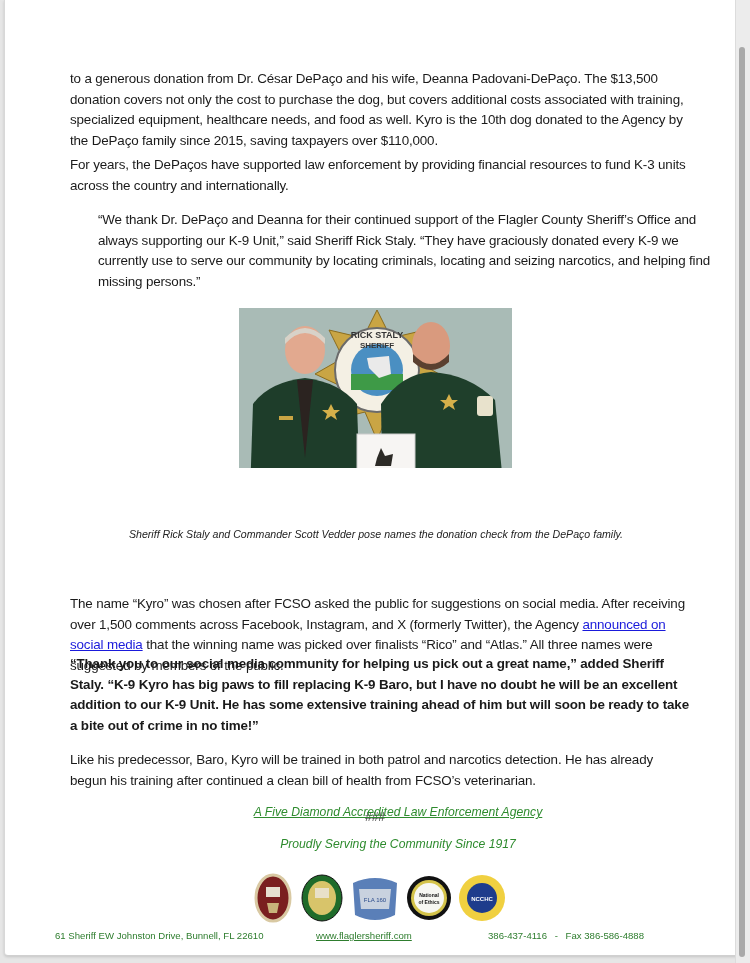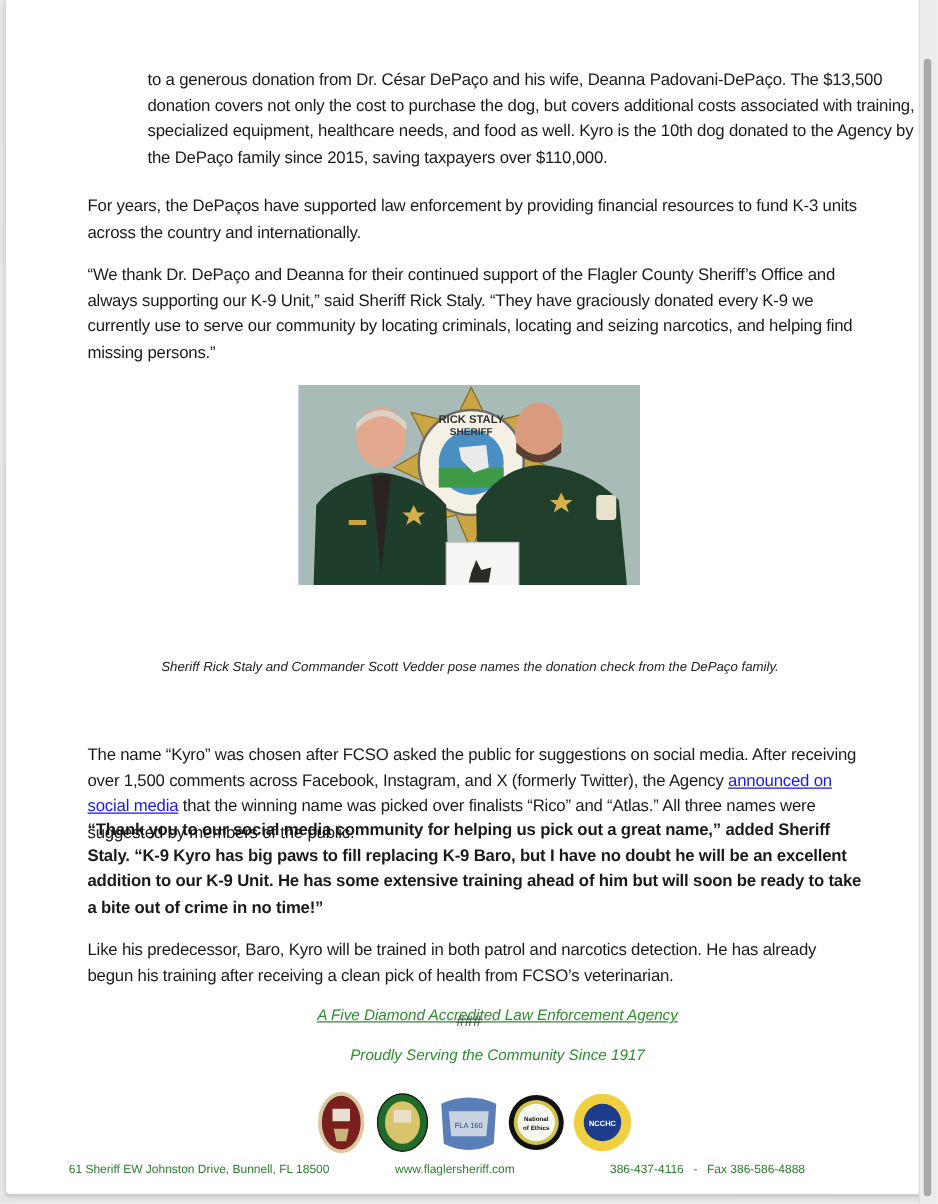--- a/index.html
+++ b/index.html
@@ -57,27 +57,27 @@
   .footer {
     position: absolute; top: 930px; font-size: 9.6px; color: #2e7d2e;
   }
 </style>
 </head>
 <body>
 
 <div class="page">
 </div>
 
-<div class="body-text" style="top:54px;margin-left:48px;">
+<div class="body-text" style="top:69px;">
   <p>to a generous donation from Dr. César DePaço and his wife, Deanna Padovani-DePaço. The $13,500 donation covers not only the cost to purchase the dog, but covers additional costs associated with training, specialized equipment, healthcare needs, and food as well. Kyro is the 10th dog donated to the Agency by the DePaço family since 2015, saving taxpayers over $110,000.</p>
 </div>
 <div class="body-text" style="top:155px;">
   <p>For years, the DePaços have supported law enforcement by providing financial resources to fund K-3 units across the country and internationally.</p>
 </div>
-<div class="body-text" style="top:210px;">
+<div class="body-text" style="top:210px;margin-left:28px;">
   <p>“We thank Dr. DePaço and Deanna for their continued support of the Flagler County Sheriff’s Office and always supporting our K-9 Unit,” said Sheriff Rick Staly. “They have graciously donated every K-9 we currently use to serve our community by locating criminals, locating and seizing narcotics, and helping find missing persons.”</p>
 </div>
 
 <div class="photo">
   <svg width="273" height="217" viewBox="0 0 273 217">
     <rect width="273" height="217" fill="#a9bbb6"></rect>
 
     <g>
       <polygon points="138,2 152,30 186,22 172,50 200,66 170,80 182,112 150,104 138,132 126,104 94,112 106,80 76,66 104,50 90,22 124,30" fill="#c9a544" stroke="#8a6c1e" stroke-width="1"></polygon>
       <circle cx="138" cy="62" r="42" fill="#f4f0e4" stroke="#6b6b6b" stroke-width="2"></circle>
@@ -122,21 +122,21 @@
 <div class="caption">Sheriff Rick Staly and Commander Scott Vedder pose names the donation check from the DePaço family.</div>
 
 <div class="body-text" style="top:558px;margin-top:36px;">
   <p><span>The name “Kyro” was chosen after FCSO asked the public for suggestions on social media. After receiving over 1,500 comments across Facebook, Instagram, and X (formerly Twitter), the Agency </span><a class="link">announced on social media</a><span> that the winning name was picked over finalists “Rico” and “Atlas.” All three names were suggested by members of the public.</span></p>
 </div>
 
 <div class="body-text" style="top:654px;font-weight:bold;">
   <p>“Thank you to our social media community for helping us pick out a great name,” added Sheriff Staly. “K-9 Kyro has big paws to fill replacing K-9 Baro, but I have no doubt he will be an excellent addition to our K-9 Unit. He has some extensive training ahead of him but will soon be ready to take a bite out of crime in no time!”</p>
 </div>
 <div class="body-text" style="top:750px;">
-  <p>Like his predecessor, Baro, Kyro will be trained in both patrol and narcotics detection. He has already begun his training after receiving a clean pick of health from FCSO’s veterinarian.</p>
+  <p>Like his predecessor, Baro, Kyro will be trained in both patrol and narcotics detection. He has already begun his training after continued a clean bill of health from FCSO’s veterinarian.</p>
 </div>
 
 <div class="endmark">###</div>
 
 <div class="tagline" style="top:837px;">Proudly Serving the Community Since 1917</div>
 <div class="tagline" style="top:805px;text-decoration:underline;">A Five Diamond Accredited Law Enforcement Agency</div>
 
 <div class="badges">
   <div class="badge">
     <svg width="40" height="50">
@@ -170,22 +170,22 @@
   </div>
   <div class="badge">
     <svg width="50" height="52">
         <circle cx="25" cy="26" r="23" fill="#f0d040"></circle>
         <circle cx="25" cy="26" r="15" fill="#1e3c8c"></circle>
         <text x="25" y="29" text-anchor="middle" font-size="6" font-weight="bold" fill="#fff" font-family="Liberation Sans, sans-serif">NCCHC</text>
       </svg>
   </div>
 </div>
 
-<div class="footer" style="left:55px;">61 Sheriff EW Johnston Drive, Bunnell, FL 18500</div>
-<div class="footer" style="left:316px; cursor:pointer;">www.flaglersheriff.com</div>
+<div class="footer" style="left:55px;">61 Sheriff EW Johnston Drive, Bunnell, FL 22610</div>
+<div class="footer" style="left:316px; text-decoration: underline; cursor:pointer;">www.flaglersheriff.com</div>
 <div class="footer" style="left:488px;text-align:right;">
   <span>386-437-4116</span>
   <span style="padding:0 5px;">-</span>
   <span>Fax 386-586-4888</span>
 </div>
 
 <div class="scroll-track">
   <div class="scroll-thumb"></div>
 </div>
 

